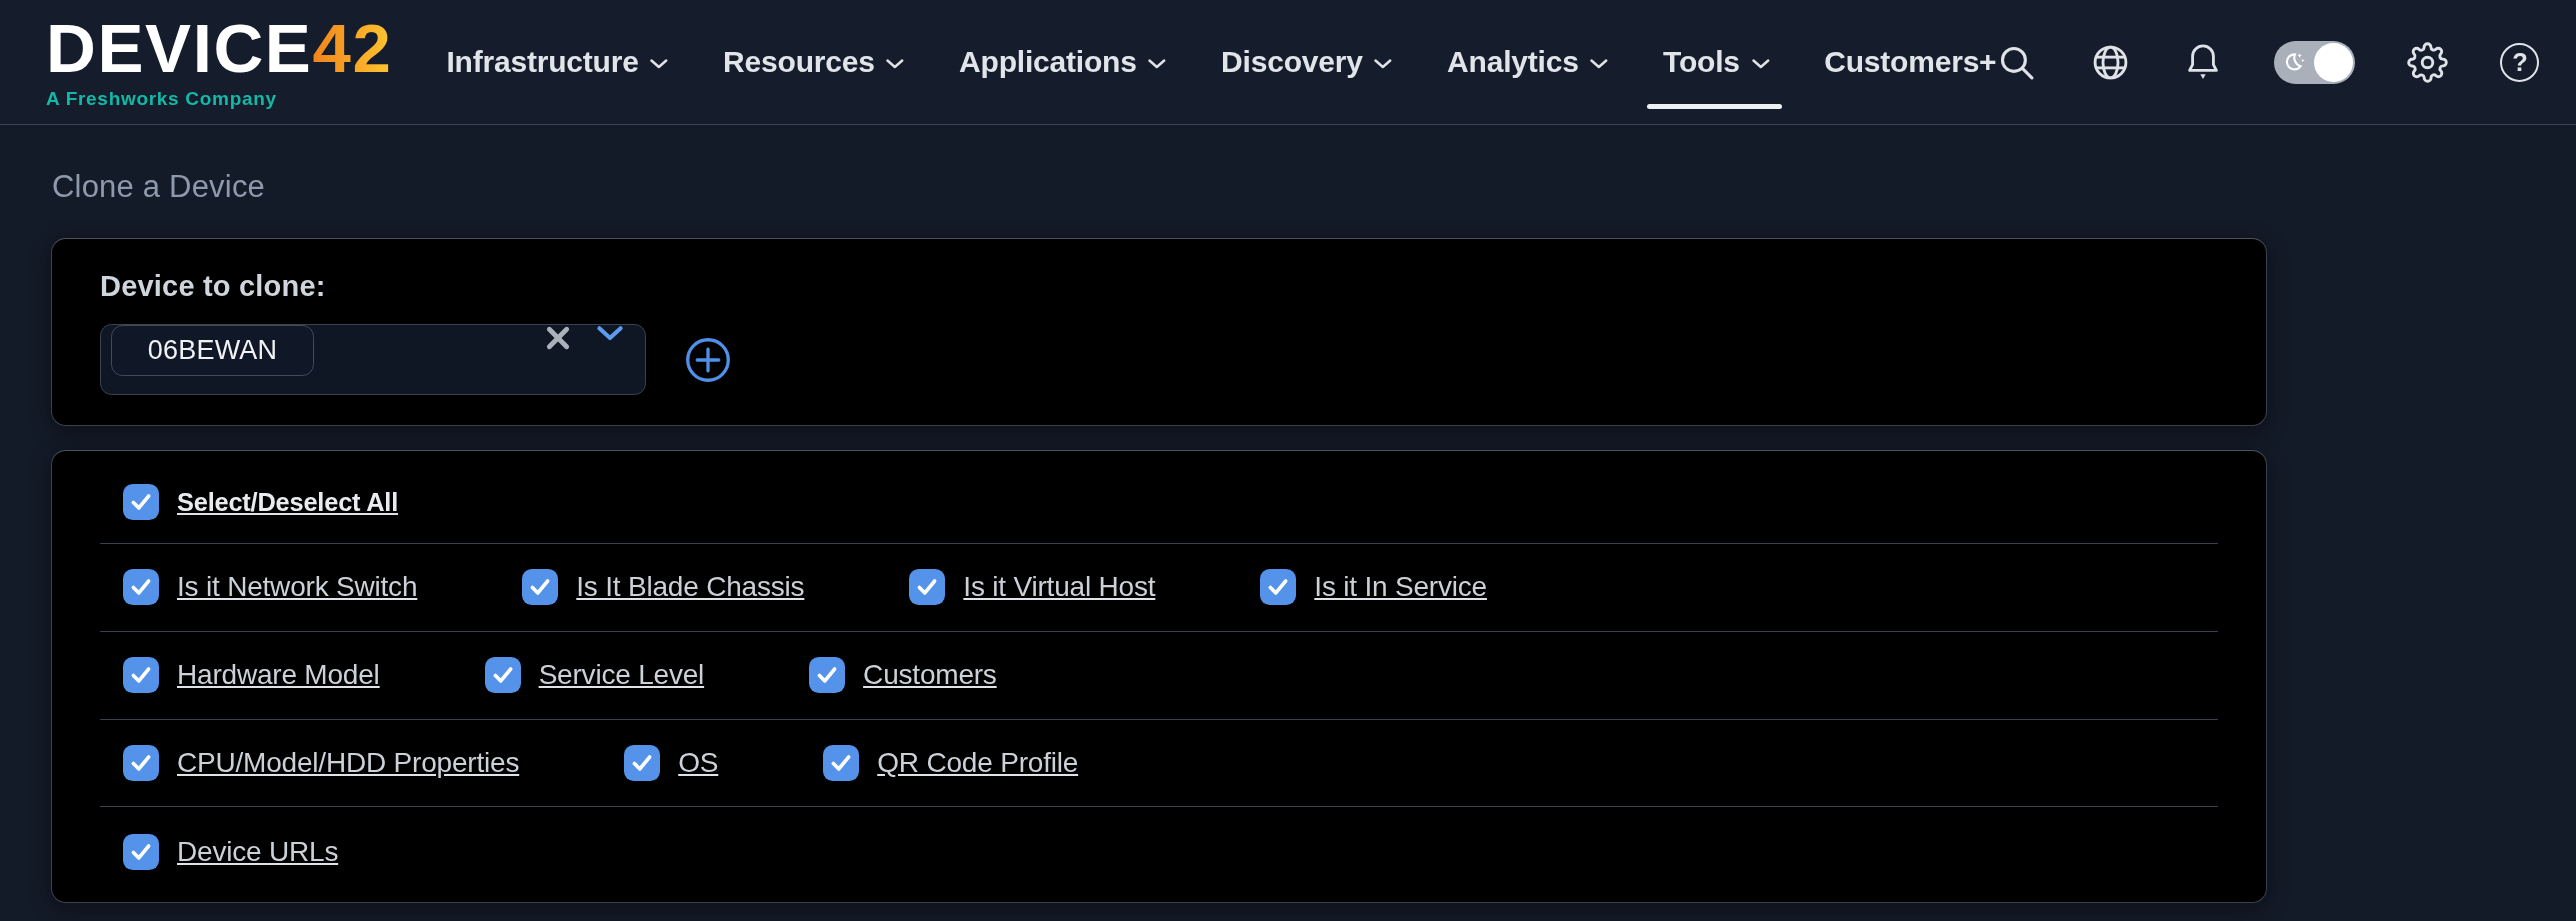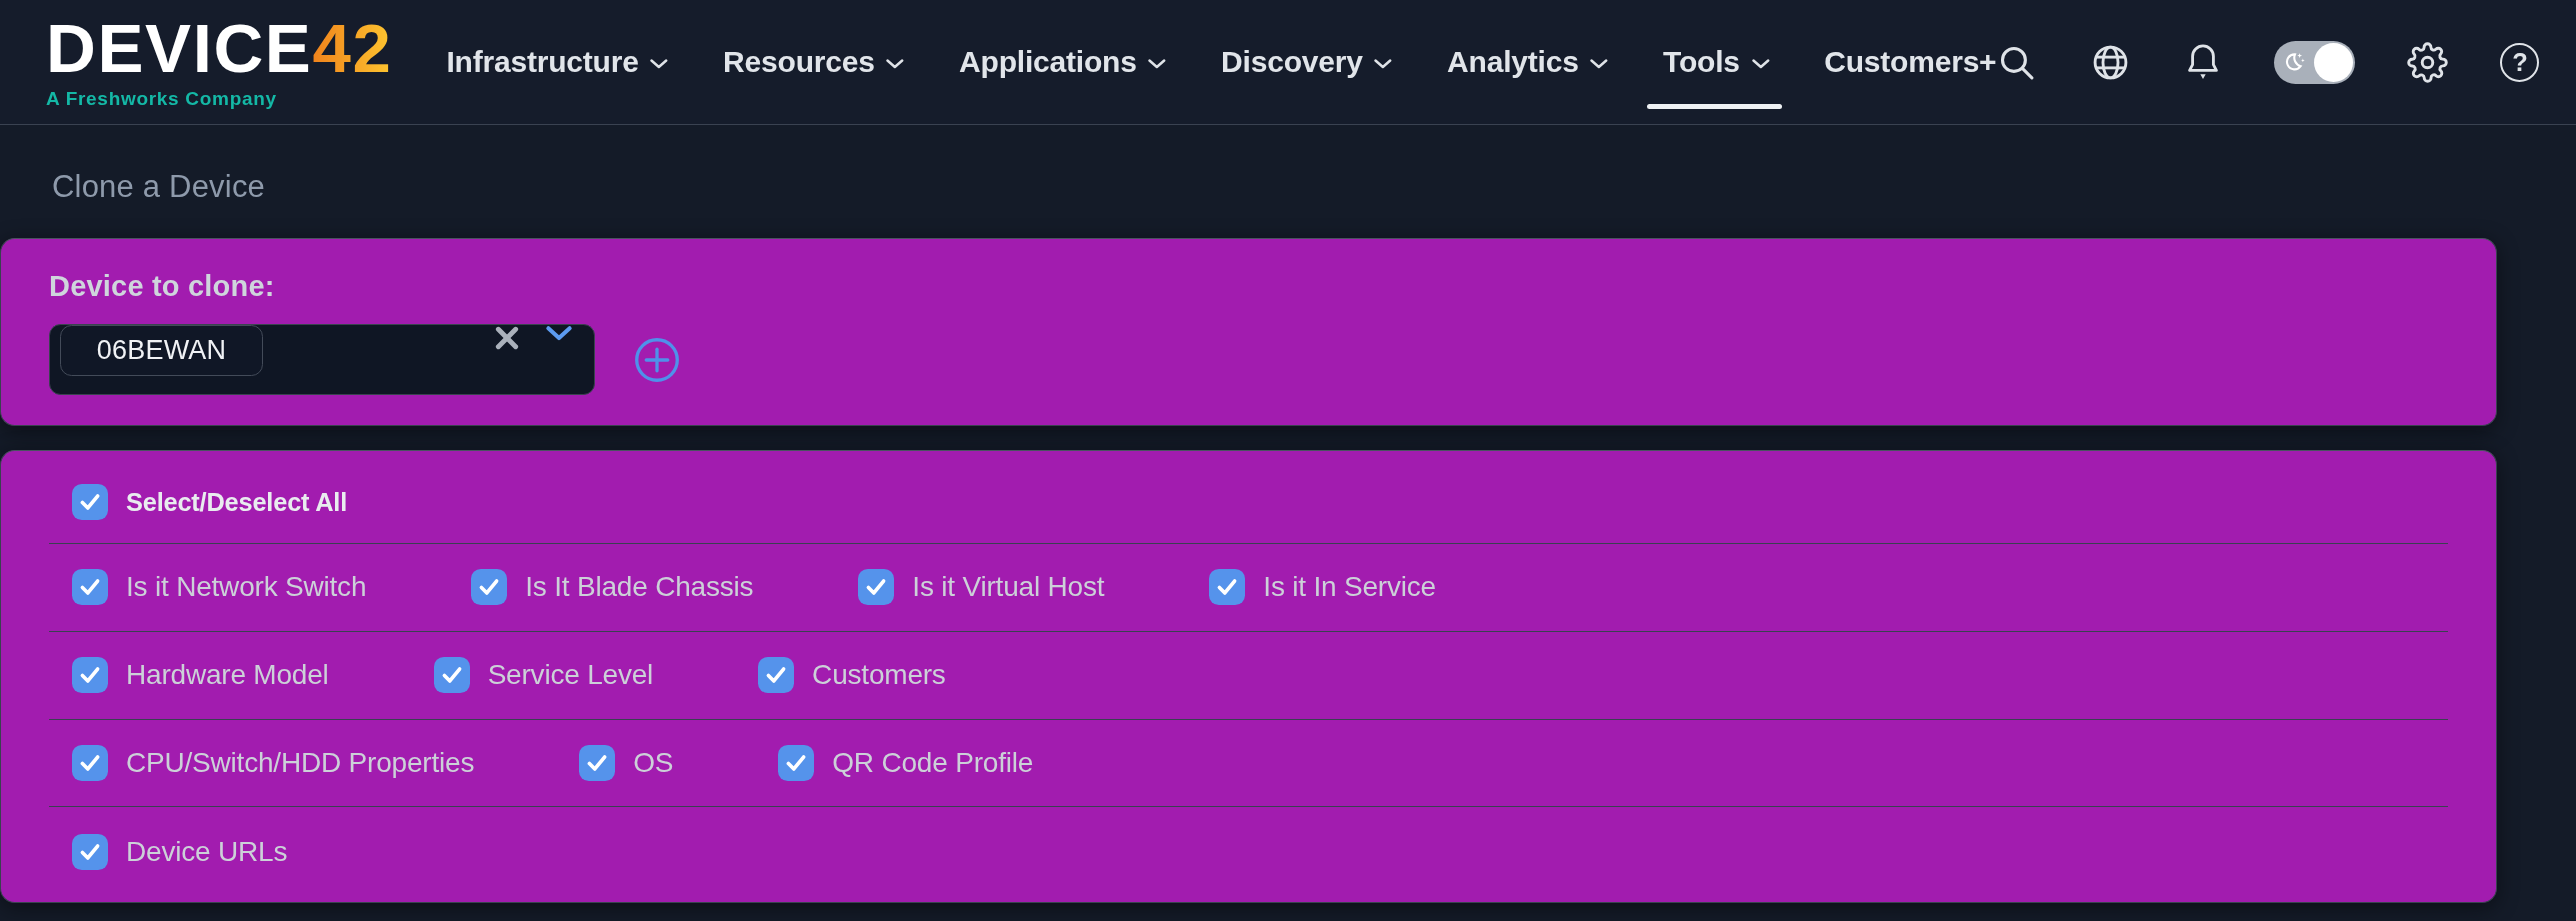--- a/index.html
+++ b/index.html
@@ -57,22 +57,22 @@
   .toggle svg { position:absolute; left:5.7px; top:7.4px; }
   .avatar {
     width:69px; height:66px; border-radius:50%;
     background:#e9ebee; color:#313843;
     display:flex; align-items:center; justify-content:center;
     font-size:31px; font-weight:700; cursor:pointer;
   }
   
   .page-title { margin:44px 0 0 52px; font-size:31px; color:#8e9aab; letter-spacing:0.2px; }
   .panel {
-    width:2497px;
-    background:#a21caf;
+    margin-left:51px; width:2216px;
+    background:#000000;
     border:1.6px solid #39424f;
     border-top-color:#49525f;
     border-radius:14.8px;
     box-shadow:0 4.9px 21px rgba(0,0,0,0.45);
   }
   .panel-clone { margin-top:33px; padding:31px 48px 29.5px; }
   .panel-clone .field-label { font-size:29px; font-weight:700; color:#cfd5dc; letter-spacing:0.2px; }
   .clone-row { display:flex; align-items:center; margin-top:21px; }
   .select-box {
     width:546px; height:71px;
@@ -90,20 +90,21 @@
   .clear-x { margin-left:auto; display:flex; cursor:pointer; }
   .sel-chevron { margin-left:24.6px; display:flex; cursor:pointer; }
   .plus-btn { margin-left:38px; display:flex; cursor:pointer; }
   
   .panel-options { margin-top:24.6px; padding:0 48px; }
   .opt-row {
     display:flex; align-items:flex-end;
     border-bottom:1.6px solid #394150;
     padding:25.4px 0 25.4px 23px;
     column-gap:105px;
+    text-decoration:underline;
   }
   .opt-row.first { padding-top:33px; padding-bottom:23px; }
   .opt-row.last { border-bottom:none; padding-top:27px; padding-bottom:32px; }
   .cb-item { display:flex; align-items:center; gap:18px; cursor:pointer; }
   .cb {
     width:36px; height:36px; border-radius:9.8px;
     background:#5593eb; flex:0 0 auto;
     display:flex; align-items:center; justify-content:center;
   }
   .cb-label { font-size:28px; color:#ccd1d8; letter-spacing:-0.2px; white-space:nowrap; }
@@ -315,21 +316,21 @@
     </label>
   </div>
 
   <div class="opt-row">
     <label class="cb-item">
       <span class="cb">
         <svg width="26" height="26" viewBox="0 0 24 24">
             <polyline points="5,12.5 10,17.5 19,6.5" fill="none" stroke="#ffffff" stroke-width="3.4" stroke-linecap="round" stroke-linejoin="round"></polyline>
           </svg>
       </span>
-      <span class="cb-label">CPU/Switch/HDD Properties</span>
+      <span class="cb-label">CPU/Model/HDD Properties</span>
     </label>
     <label class="cb-item">
       <span class="cb">
         <svg width="26" height="26" viewBox="0 0 24 24">
             <polyline points="5,12.5 10,17.5 19,6.5" fill="none" stroke="#ffffff" stroke-width="3.4" stroke-linecap="round" stroke-linejoin="round"></polyline>
           </svg>
       </span>
       <span class="cb-label">OS</span>
     </label>
     <label class="cb-item">

